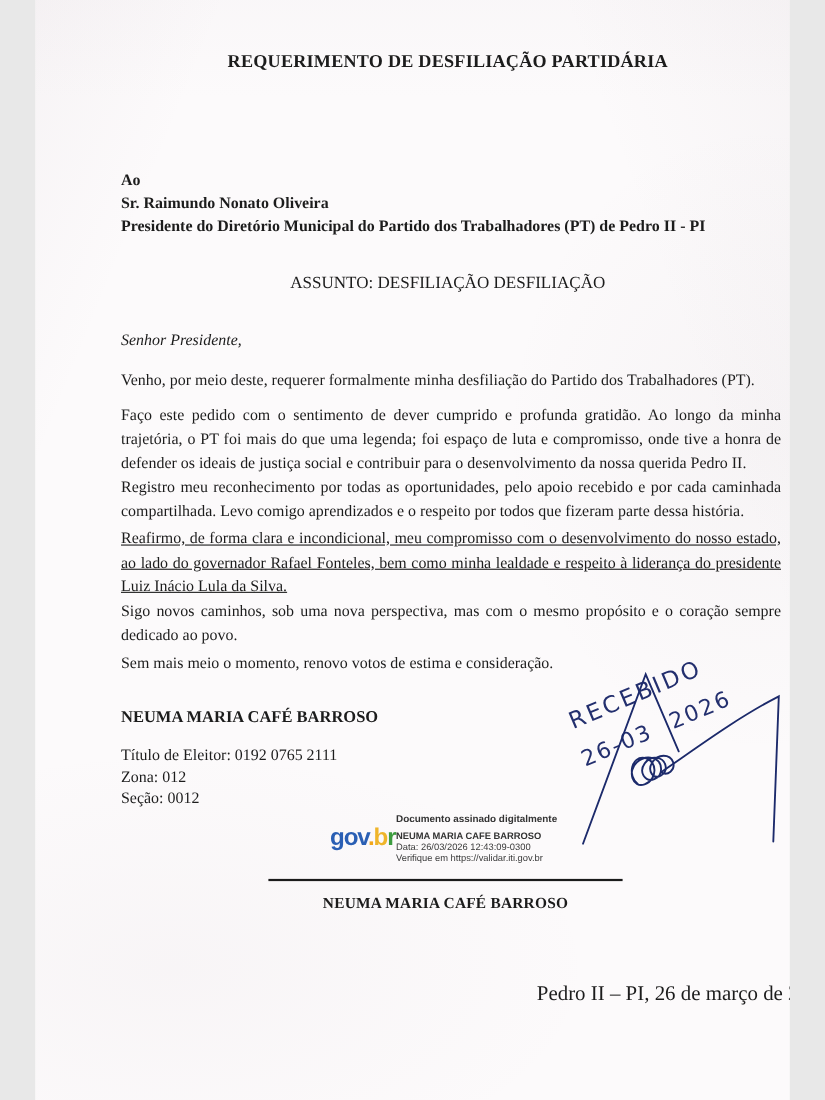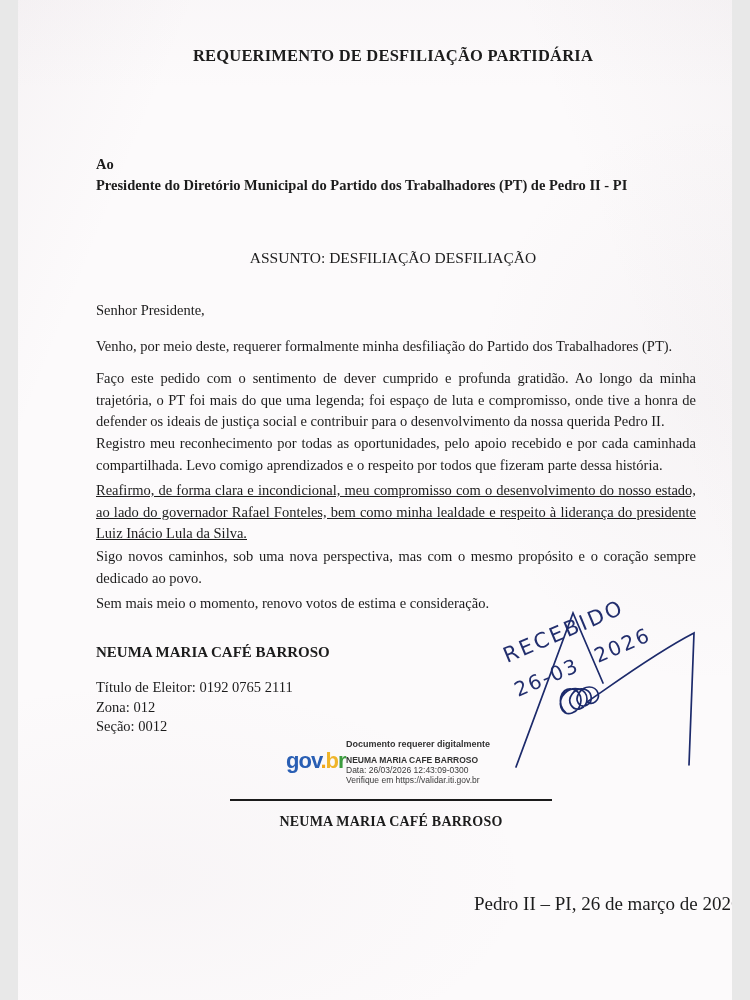--- a/index.html
+++ b/index.html
@@ -10,30 +10,29 @@
     overflow:hidden;
     background-color:#fcfafb;
     background-image:
       linear-gradient(112deg, rgba(160,140,152,0.06) 0%, rgba(255,255,255,0) 16%),
       linear-gradient(250deg, rgba(150,132,142,0.05) 0%, rgba(255,255,255,0) 20%),
       linear-gradient(180deg, rgba(205,192,202,0.05), rgba(255,255,255,0) 9%),
       radial-gradient(ellipse 620px 320px at 18% 88%, rgba(172,152,162,0.05), rgba(255,255,255,0) 62%),
       radial-gradient(ellipse 420px 520px at 96% 40%, rgba(160,145,155,0.06), rgba(255,255,255,0) 55%);
     font-family:"Liberation Serif", serif;
     color:#1c1c1c;
-    padding-left:28px;
   }
   .abs{position:absolute;}
   #doc-title{
     top:46px;left:0;width:750px;
     text-align:center;font-weight:bold;font-size:16.5px;letter-spacing:.2px;
   }
   #recipient{top:138px;left:78px;width:620px;font-weight:bold;font-size:14.5px;line-height:21px;margin-top:16px;}
   #subject{top:249px;left:0;width:750px;text-align:center;font-size:15.5px;}
-  #salutation{top:302px;left:78px;font-size:14.5px;}
+  #salutation{top:302px;left:78px;font-size:14.5px;font-style:italic;}
   .para{left:78px;width:600px;font-size:14.5px;line-height:21.6px;margin:0;}
   .just{text-align:justify;text-align-last:left;}
   #para-1{top:336px;}
   #para-2{top:368px;}
   #para-3{top:433px;}
   #para-4{top:480px;text-decoration:underline;}
   #para-5{top:546px;}
   #para-6{top:593px;}
   #signer-name{top:644px;left:78px;font-weight:bold;font-size:15px;}
   #voter-info{top:678px;left:78px;font-size:14.5px;line-height:19.5px;}
@@ -62,20 +61,21 @@
 </style>
 </head>
 <body>
 
 <div id="paper">
 
   <div id="doc-title" class="abs">REQUERIMENTO DE DESFILIAÇÃO PARTIDÁRIA</div>
 
   <div id="recipient" class="abs">
     <div>Ao</div>
+    <div>Sr. Raimundo Nonato Oliveira</div>
     <div>Presidente do Diretório Municipal do Partido dos Trabalhadores (PT) de Pedro II - PI</div>
   </div>
 
   <div id="subject" class="abs">ASSUNTO: DESFILIAÇÃO DESFILIAÇÃO</div>
 
   <div id="salutation" class="abs">Senhor Presidente,</div>
 
   <p id="para-1" class="abs para">Venho, por meio deste, requerer formalmente minha desfiliação do Partido dos Trabalhadores (PT).</p>
   <p id="para-2" class="abs para just">Faço este pedido com o sentimento de dever cumprido e profunda gratidão. Ao longo da minha trajetória, o PT foi mais do que uma legenda; foi espaço de luta e compromisso, onde tive a honra de defender os ideais de justiça social e contribuir para o desenvolvimento da nossa querida Pedro II.</p>
   <p id="para-3" class="abs para just">Registro meu reconhecimento por todas as oportunidades, pelo apoio recebido e por cada caminhada compartilhada. Levo comigo aprendizados e o respeito por todos que fizeram parte dessa história.</p>
@@ -86,21 +86,21 @@
   <div id="signer-name" class="abs">NEUMA MARIA CAFÉ BARROSO</div>
 
   <div id="voter-info" class="abs">
     <div>Título de Eleitor: 0192 0765 2111</div>
     <div>Zona: 012</div>
     <div>Seção: 0012</div>
   </div>
 
   <div id="gov-stamp" class="abs">
     <div id="gov-logo"><span class="c-gov">gov</span><span class="c-dot">.</span><span class="c-b">b</span><span class="c-r">r</span></div>
-    <div id="stamp-line1" class="stamp-line">Documento requerer digitalmente</div>
+    <div id="stamp-line1" class="stamp-line">Documento assinado digitalmente</div>
     <div id="stamp-name" class="stamp-line">NEUMA MARIA CAFE BARROSO</div>
     <div id="stamp-date" class="stamp-line">Data: 26/03/2026 12:43:09-0300</div>
     <div id="stamp-verify" class="stamp-line">Verifique em https://validar.iti.gov.br</div>
   </div>
 
   <svg id="handwriting" class="abs" width="256" height="205" viewBox="0 0 256 205">
     <text x="37" y="88" transform="rotate(-23 37 88)" font-family="DejaVu Sans, sans-serif" font-size="21" letter-spacing="2.5" fill="#232f6e">RECEBIDO</text>
     <text x="48" y="122" transform="rotate(-23 48 122)" font-family="DejaVu Sans, sans-serif" font-size="20" letter-spacing="2" fill="#232f6e">26-03</text>
     <text x="128" y="88" transform="rotate(-23 128 88)" font-family="DejaVu Sans, sans-serif" font-size="20" letter-spacing="2" fill="#232f6e">2026</text>
     <g stroke="#1c2a6b" stroke-width="1.7" fill="none" stroke-linecap="round">

